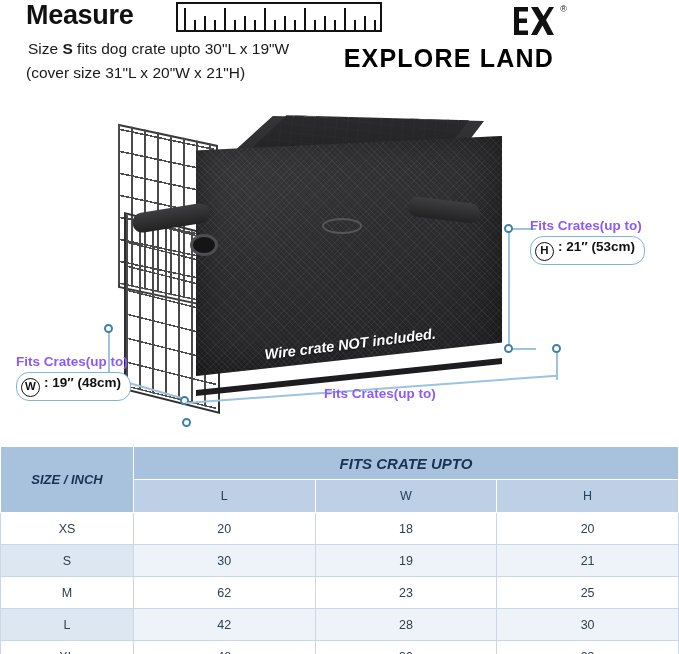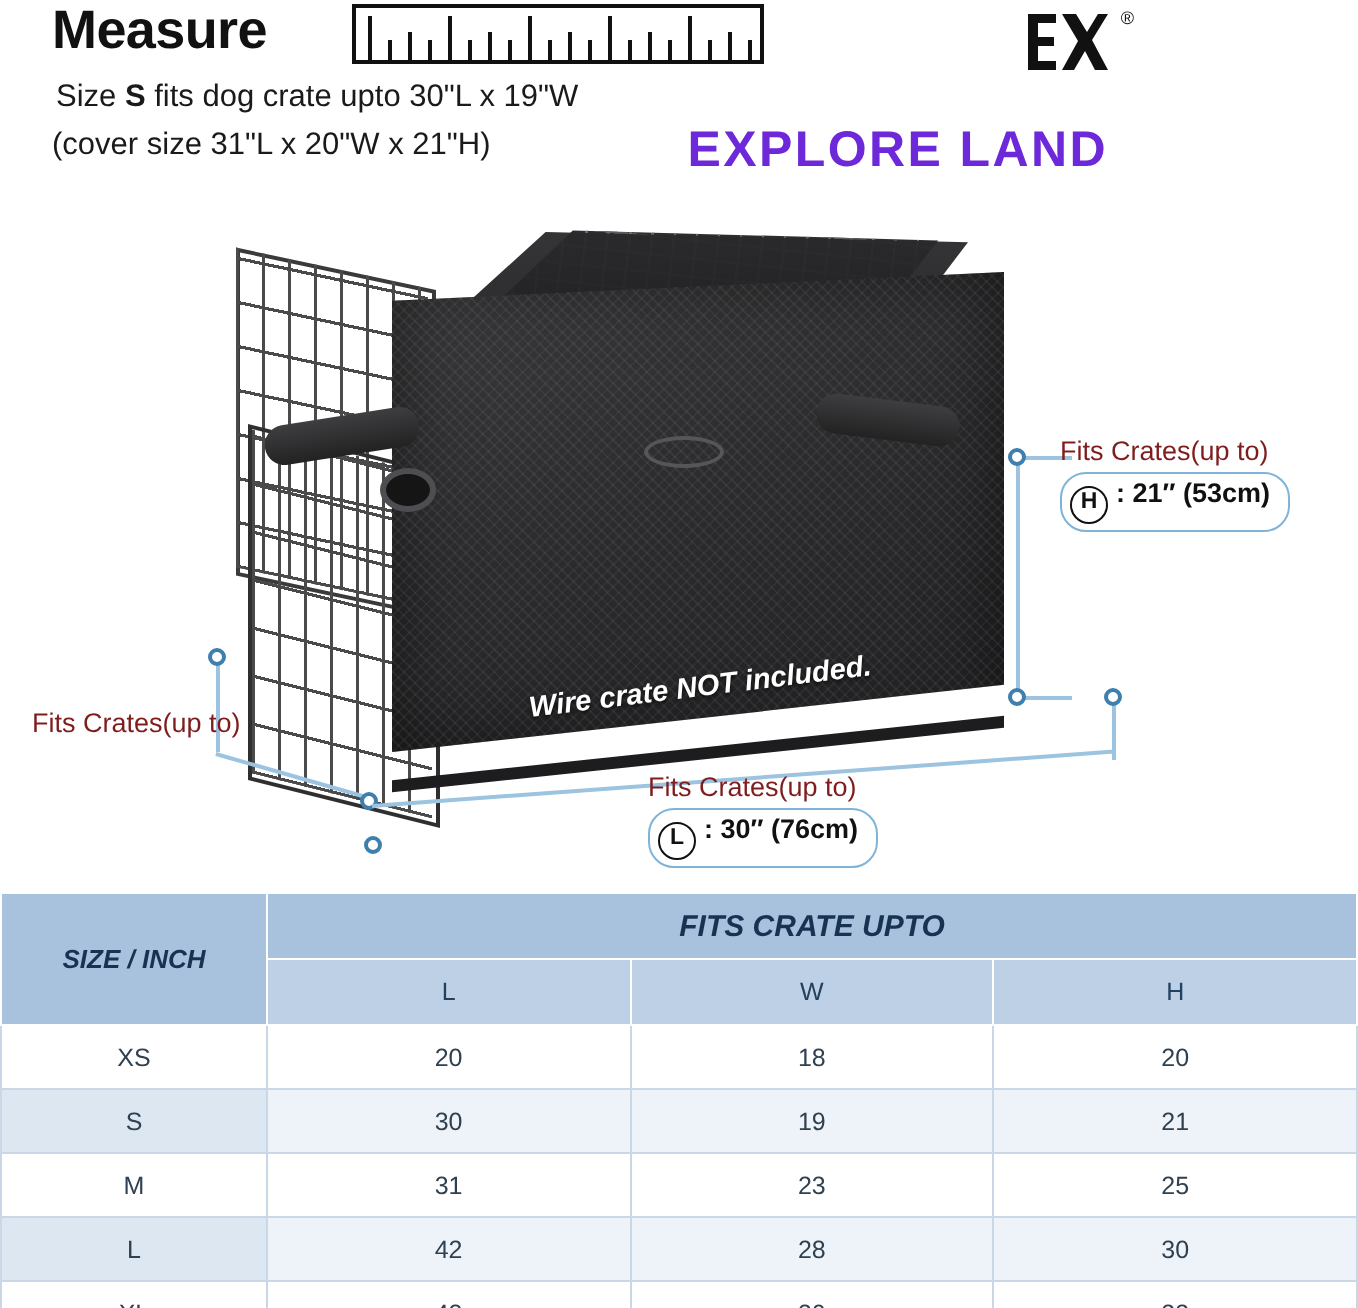--- a/index.html
+++ b/index.html
@@ -87,22 +87,22 @@
     position: absolute;
     right: -13px;
     top: 0px;
     font-size: 9px;
     color: #111;
   }
   .brand-name {
     font-size: 25px;
     font-weight: bold;
     letter-spacing: 1.2px;
-    color: #6d28d9;
-    margin-top: 18px;
+    color: #000000;
+    margin-top: 2px;
     white-space: nowrap;
   }
 
   
   .photo {
     position: absolute;
     left: 0;
     top: 96px;
     width: 679px;
     height: 348px;
@@ -225,21 +225,22 @@
     border: 2px solid #3e7fae;
     background: #fff;
     box-sizing: border-box;
   }
   .callout {
     position: absolute;
     white-space: nowrap;
   }
   .callout .cap {
     font-size: 13.5px;
-    color: #7f1d1d;
+    color: #8b5cf6;
+    font-weight: bold;
   }
   .pill {
     display: inline-block;
     margin-top: 3px;
     padding: 2px 9px 3px 4px;
     border: 1.5px solid #7fb4d8;
     border-radius: 13px;
     background: #fff;
     font-size: 13.5px;
     font-weight: bold;
@@ -402,31 +403,31 @@
       <span class="badge">H</span><span>: 21″ (53cm)</span>
     </div>
   </div>
 
   <div class="callout-line" style="left:108px;top:232px;width:1.5px;height:48px;"></div>
   <div class="callout-line" style="left:108px;top:280px;width:78px;height:1.5px;transform:rotate(16deg);transform-origin:left center;"></div>
   <div class="dot" style="left:104px;top:228px;"></div>
   <div class="dot" style="left:180px;top:300px;"></div>
   <div class="callout" style="left:16px;top:258px;">
     <div class="cap">Fits Crates(up to)</div>
+    <div class="pill">
+      <span class="badge">W</span><span>: 19″ (48cm)</span>
+    </div>
   </div>
 
   <div class="callout-line" style="left:186px;top:306px;width:372px;height:1.5px;transform:rotate(-4.2deg);transform-origin:left center;"></div>
   <div class="callout-line" style="left:556px;top:252px;width:1.5px;height:32px;"></div>
   <div class="dot" style="left:552px;top:248px;"></div>
   <div class="dot" style="left:182px;top:322px;"></div>
   <div class="callout" style="left:324px;top:290px;">
     <div class="cap">Fits Crates(up to)</div>
-    <div class="pill">
-      <span class="badge">L</span><span>: 30″ (76cm)</span>
-    </div>
   </div>
 </div>
 
 <div class="table-wrap">
   <table>
     <thead>
       <tr>
         <th class="th-size" rowspan="2">SIZE / INCH</th>
         <th class="th-fits" colspan="3">FITS CRATE UPTO</th>
       </tr>
@@ -444,21 +445,21 @@
         <td>20</td>
       </tr>
       <tr>
         <td class="sizecell">S</td>
         <td>30</td>
         <td>19</td>
         <td>21</td>
       </tr>
       <tr>
         <td class="sizecell">M</td>
-        <td>31</td>
+        <td>62</td>
         <td>23</td>
         <td>25</td>
       </tr>
       <tr>
         <td class="sizecell">L</td>
         <td>42</td>
         <td>28</td>
         <td>30</td>
       </tr>
       <tr>

